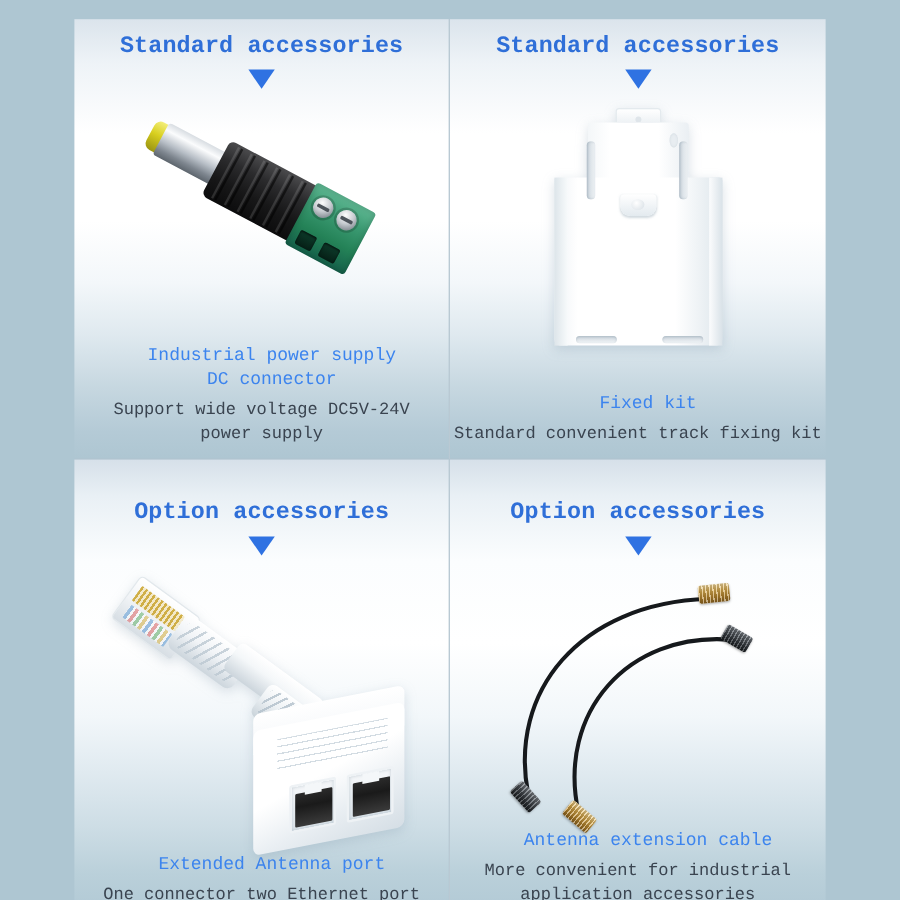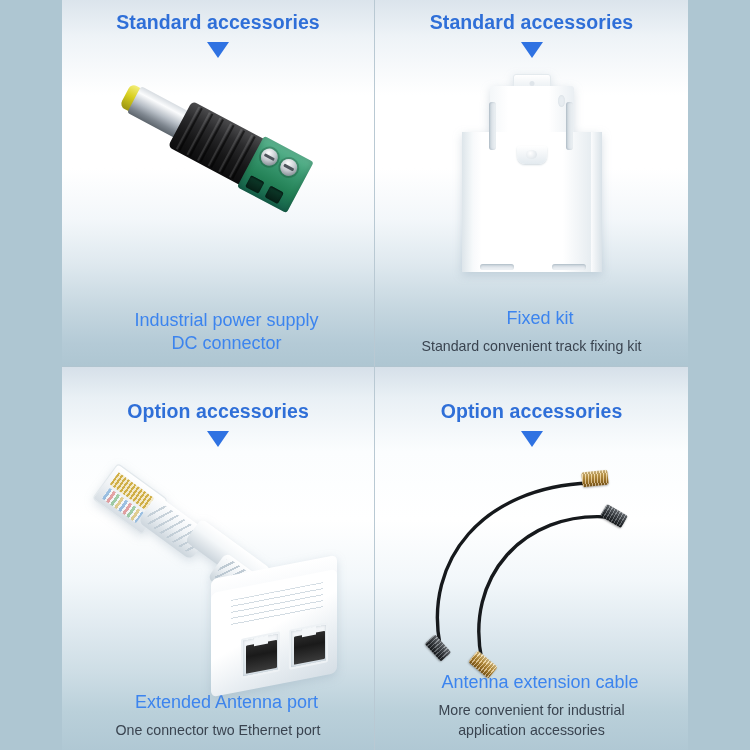--- a/index.html
+++ b/index.html
@@ -13,26 +13,27 @@
 
   body {
     background: #aec6d2;
     position: relative;
   }
 
   
   .grid {
     position: absolute;
     left: 62px;
-    top: 0;
+    top: 16px;
     width: 626px;
     height: 656px;
     display: grid;
     grid-template-columns: 313px 313px;
     grid-template-rows: 367px 383px;
+    font-family: Liberation Mono, monospace;
   }
 
   .panel {
     position: relative;
     overflow: hidden;
     display: flex;
     flex-direction: column;
     align-items: center;
   }
 
@@ -95,21 +96,21 @@
     flex: 1 1 auto;
   }
 
   
   .caption-block {
     width: 100%;
     text-align: center;
     padding-bottom: 10px;
   }
   .cap-title {
-    font-size: 18px;
+    font-size: 15px;
     color: #3c84ee;
     line-height: 1.32;
     white-space: pre-line;
     padding-left: 17px;
   }
   .cap-sub {
     margin-top: 5px;
     font-size: 14.2px;
     color: #3a4450;
     line-height: 1.42;
@@ -439,20 +440,22 @@
           <div class="dc-screw s2"></div>
           <div class="dc-hole h1"></div>
           <div class="dc-hole h2"></div>
         </div>
       </div>
     </div>
 
     <div class="caption-block">
       <div class="cap-title">Industrial power supply
 DC connector</div>
+      <div class="cap-sub">Support wide voltage DC5V-24V
+power supply</div>
     </div>
   </div>
 
   <div class="panel row-top">
     <div class="kicker">Standard accessories</div>
     <div class="tri"></div>
 
     <div class="stage">
       <div class="fk-wrap">
         <div class="fk-tab"></div>

